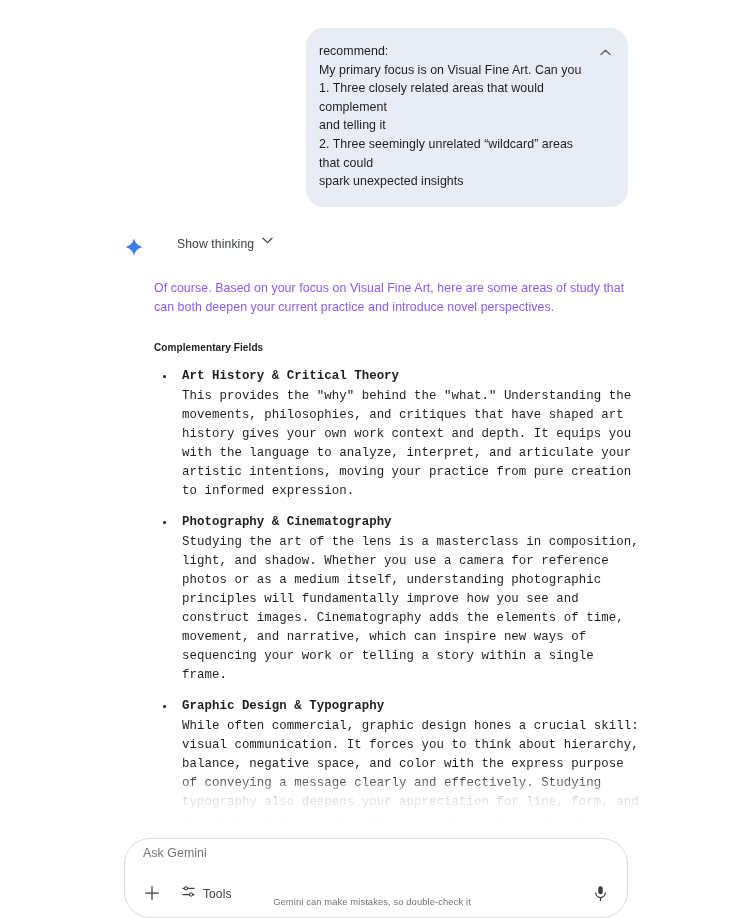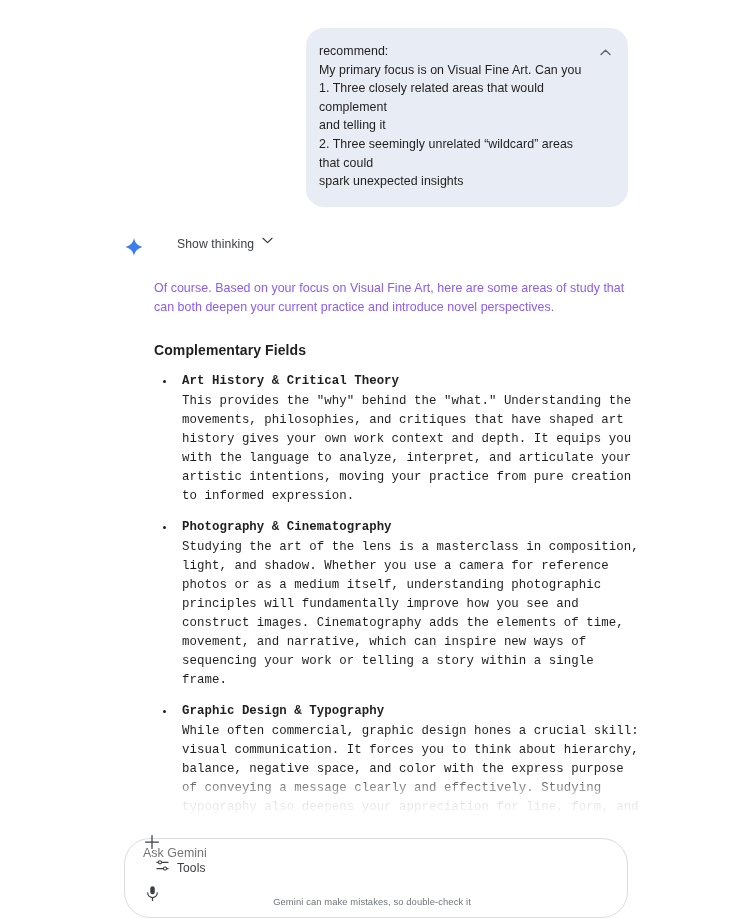--- a/index.html
+++ b/index.html
@@ -97,21 +97,21 @@
   }
   .answer p {
     margin: 0 0 0 0;
     font-size: 12.4px;
     line-height: 19px;
     color: #8b5cf6;
     letter-spacing: 0.05px;
   }
 
   .section-head {
-    font-size: 14px;
+    font-size: 10px;
     font-weight: bold;
     color: #1f1f1f;
     margin-top: 25px;
     margin-bottom: 2px;
     letter-spacing: 0.1px;
   }
 
   ul.bullets {
     list-style: none;
     margin: 14px 0 0 0;
@@ -188,22 +188,21 @@
     width: 100%;
     padding: 0;
     font-family: "Liberation Sans", sans-serif;
   }
   .composer-row {
     position: absolute;
     left: 14px;
     right: 14px;
     bottom: 11px;
     display: flex;
-    align-items: flex-start;
-    flex-direction: column;
+    align-items: flex-end;
   }
   .icon-btn {
     width: 26px;
     height: 26px;
     display: flex;
     align-items: center;
     justify-content: center;
     cursor: pointer;
     border-radius: 50%;
   }

